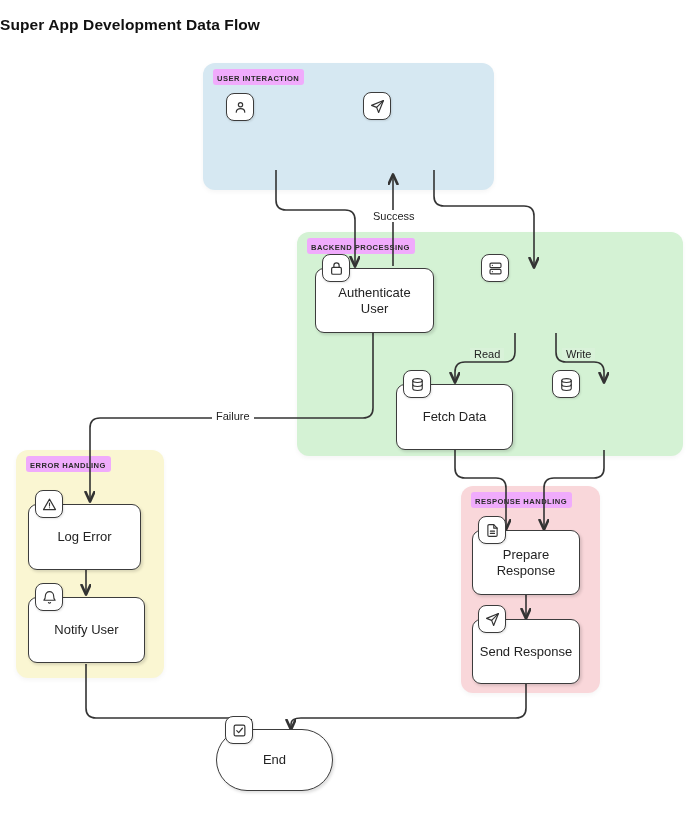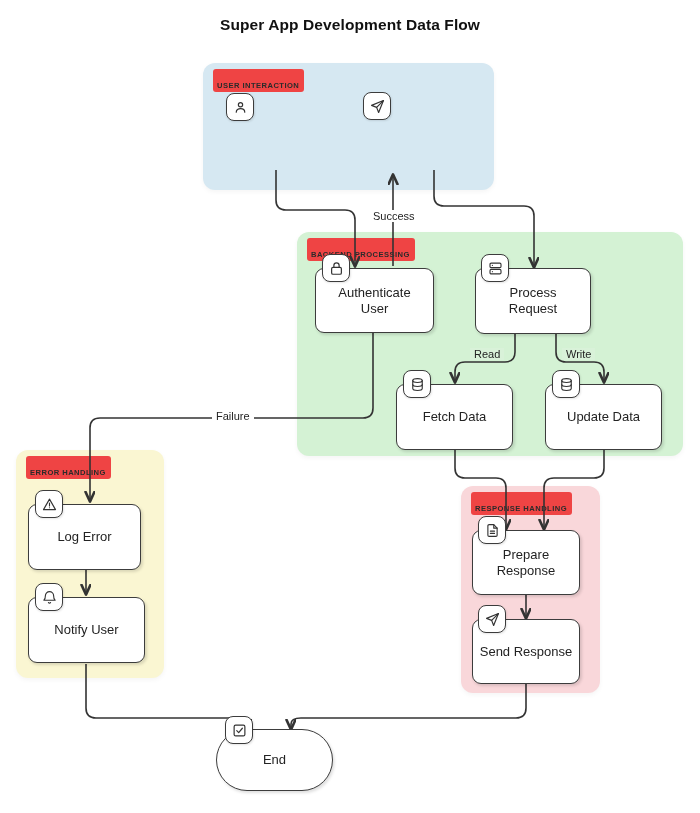--- a/index.html
+++ b/index.html
@@ -21,21 +21,20 @@
     width: 700px;
     height: 813px;
   }
 
   
   .title {
     position: absolute;
     left: 0;
     top: 16px;
     width: 700px;
-    text-align: center;
     font-size: 15.5px;
     font-weight: bold;
     letter-spacing: 0.1px;
     color: #111111;
   }
 
   
   .group {
     position: absolute;
     border-radius: 12px;
@@ -43,22 +42,22 @@
     box-shadow: 0 2px 5px rgba(0,0,0,0.045);
   }
   .group-label {
     position: absolute;
     top: 6px;
     left: 10px;
     font-size: 7.6px;
     font-weight: bold;
     letter-spacing: 0.45px;
     color: #2b2b2b;
-    background: #ef4444;
-    padding: 12px 5px 2px 4px;
+    background: #f0abfc;
+    padding: 5px 5px 2px 4px;
     border-radius: 3px;
     white-space: nowrap;
   }
 
   
   .node {
     position: absolute;
     box-sizing: border-box;
     background: #ffffff;
     border: 1.5px solid #3c3c3c;
@@ -195,47 +194,40 @@
     <span class="node-label">Authenticate
 User</span>
   </div>
   <div class="badge" style="left:322px; top:254px;">
     <svg width="15" height="15" viewBox="0 0 24 24" fill="none" stroke="#333" stroke-width="1.9" stroke-linecap="round" stroke-linejoin="round">
       <rect x="4.2" y="10.2" width="15.6" height="11" rx="2.2"></rect>
       <path d="M7.8 10.2 V7.3 a4.2 4.2 0 0 1 8.4 0 V10.2"></path>
     </svg>
   </div>
 
-  <div class="node" style="left:475px; top:268px; width:116px; height:66px;">
-    <span class="node-label">Process
-Request</span>
-  </div>
   <div class="badge" style="left:481px; top:254px;">
     <svg width="15" height="15" viewBox="0 0 24 24" fill="none" stroke="#333" stroke-width="1.8" stroke-linecap="round" stroke-linejoin="round">
       <rect x="3.2" y="3.4" width="17.6" height="7.2" rx="2"></rect>
       <rect x="3.2" y="13.4" width="17.6" height="7.2" rx="2"></rect>
       <path d="M7 7 h0.02"></path>
         <path d="M7 17 h0.02"></path>
     </svg>
   </div>
 
   <div class="node" style="left:396px; top:384px; width:117px; height:66px;">
     <span class="node-label">Fetch Data</span>
   </div>
   <div class="badge" style="left:403px; top:370px;">
     <svg width="15" height="15" viewBox="0 0 24 24" fill="none" stroke="#333" stroke-width="1.8" stroke-linecap="round" stroke-linejoin="round">
       <ellipse cx="12" cy="5.6" rx="7.6" ry="3.1"></ellipse>
       <path d="M4.4 5.6 V18.4 c0 1.7 3.4 3.1 7.6 3.1 s7.6-1.4 7.6-3.1 V5.6"></path>
       <path d="M4.4 12 c0 1.7 3.4 3.1 7.6 3.1 s7.6-1.4 7.6-3.1"></path>
     </svg>
   </div>
 
-  <div class="node" style="left:545px; top:384px; width:117px; height:66px;">
-    <span class="node-label">Update Data</span>
-  </div>
   <div class="badge" style="left:552px; top:370px;">
     <svg width="15" height="15" viewBox="0 0 24 24" fill="none" stroke="#333" stroke-width="1.8" stroke-linecap="round" stroke-linejoin="round">
       <ellipse cx="12" cy="5.6" rx="7.6" ry="3.1"></ellipse>
       <path d="M4.4 5.6 V18.4 c0 1.7 3.4 3.1 7.6 3.1 s7.6-1.4 7.6-3.1 V5.6"></path>
       <path d="M4.4 12 c0 1.7 3.4 3.1 7.6 3.1 s7.6-1.4 7.6-3.1"></path>
     </svg>
   </div>
 
   <div class="node" style="left:28px; top:504px; width:113px; height:66px;">
     <span class="node-label">Log Error</span>

